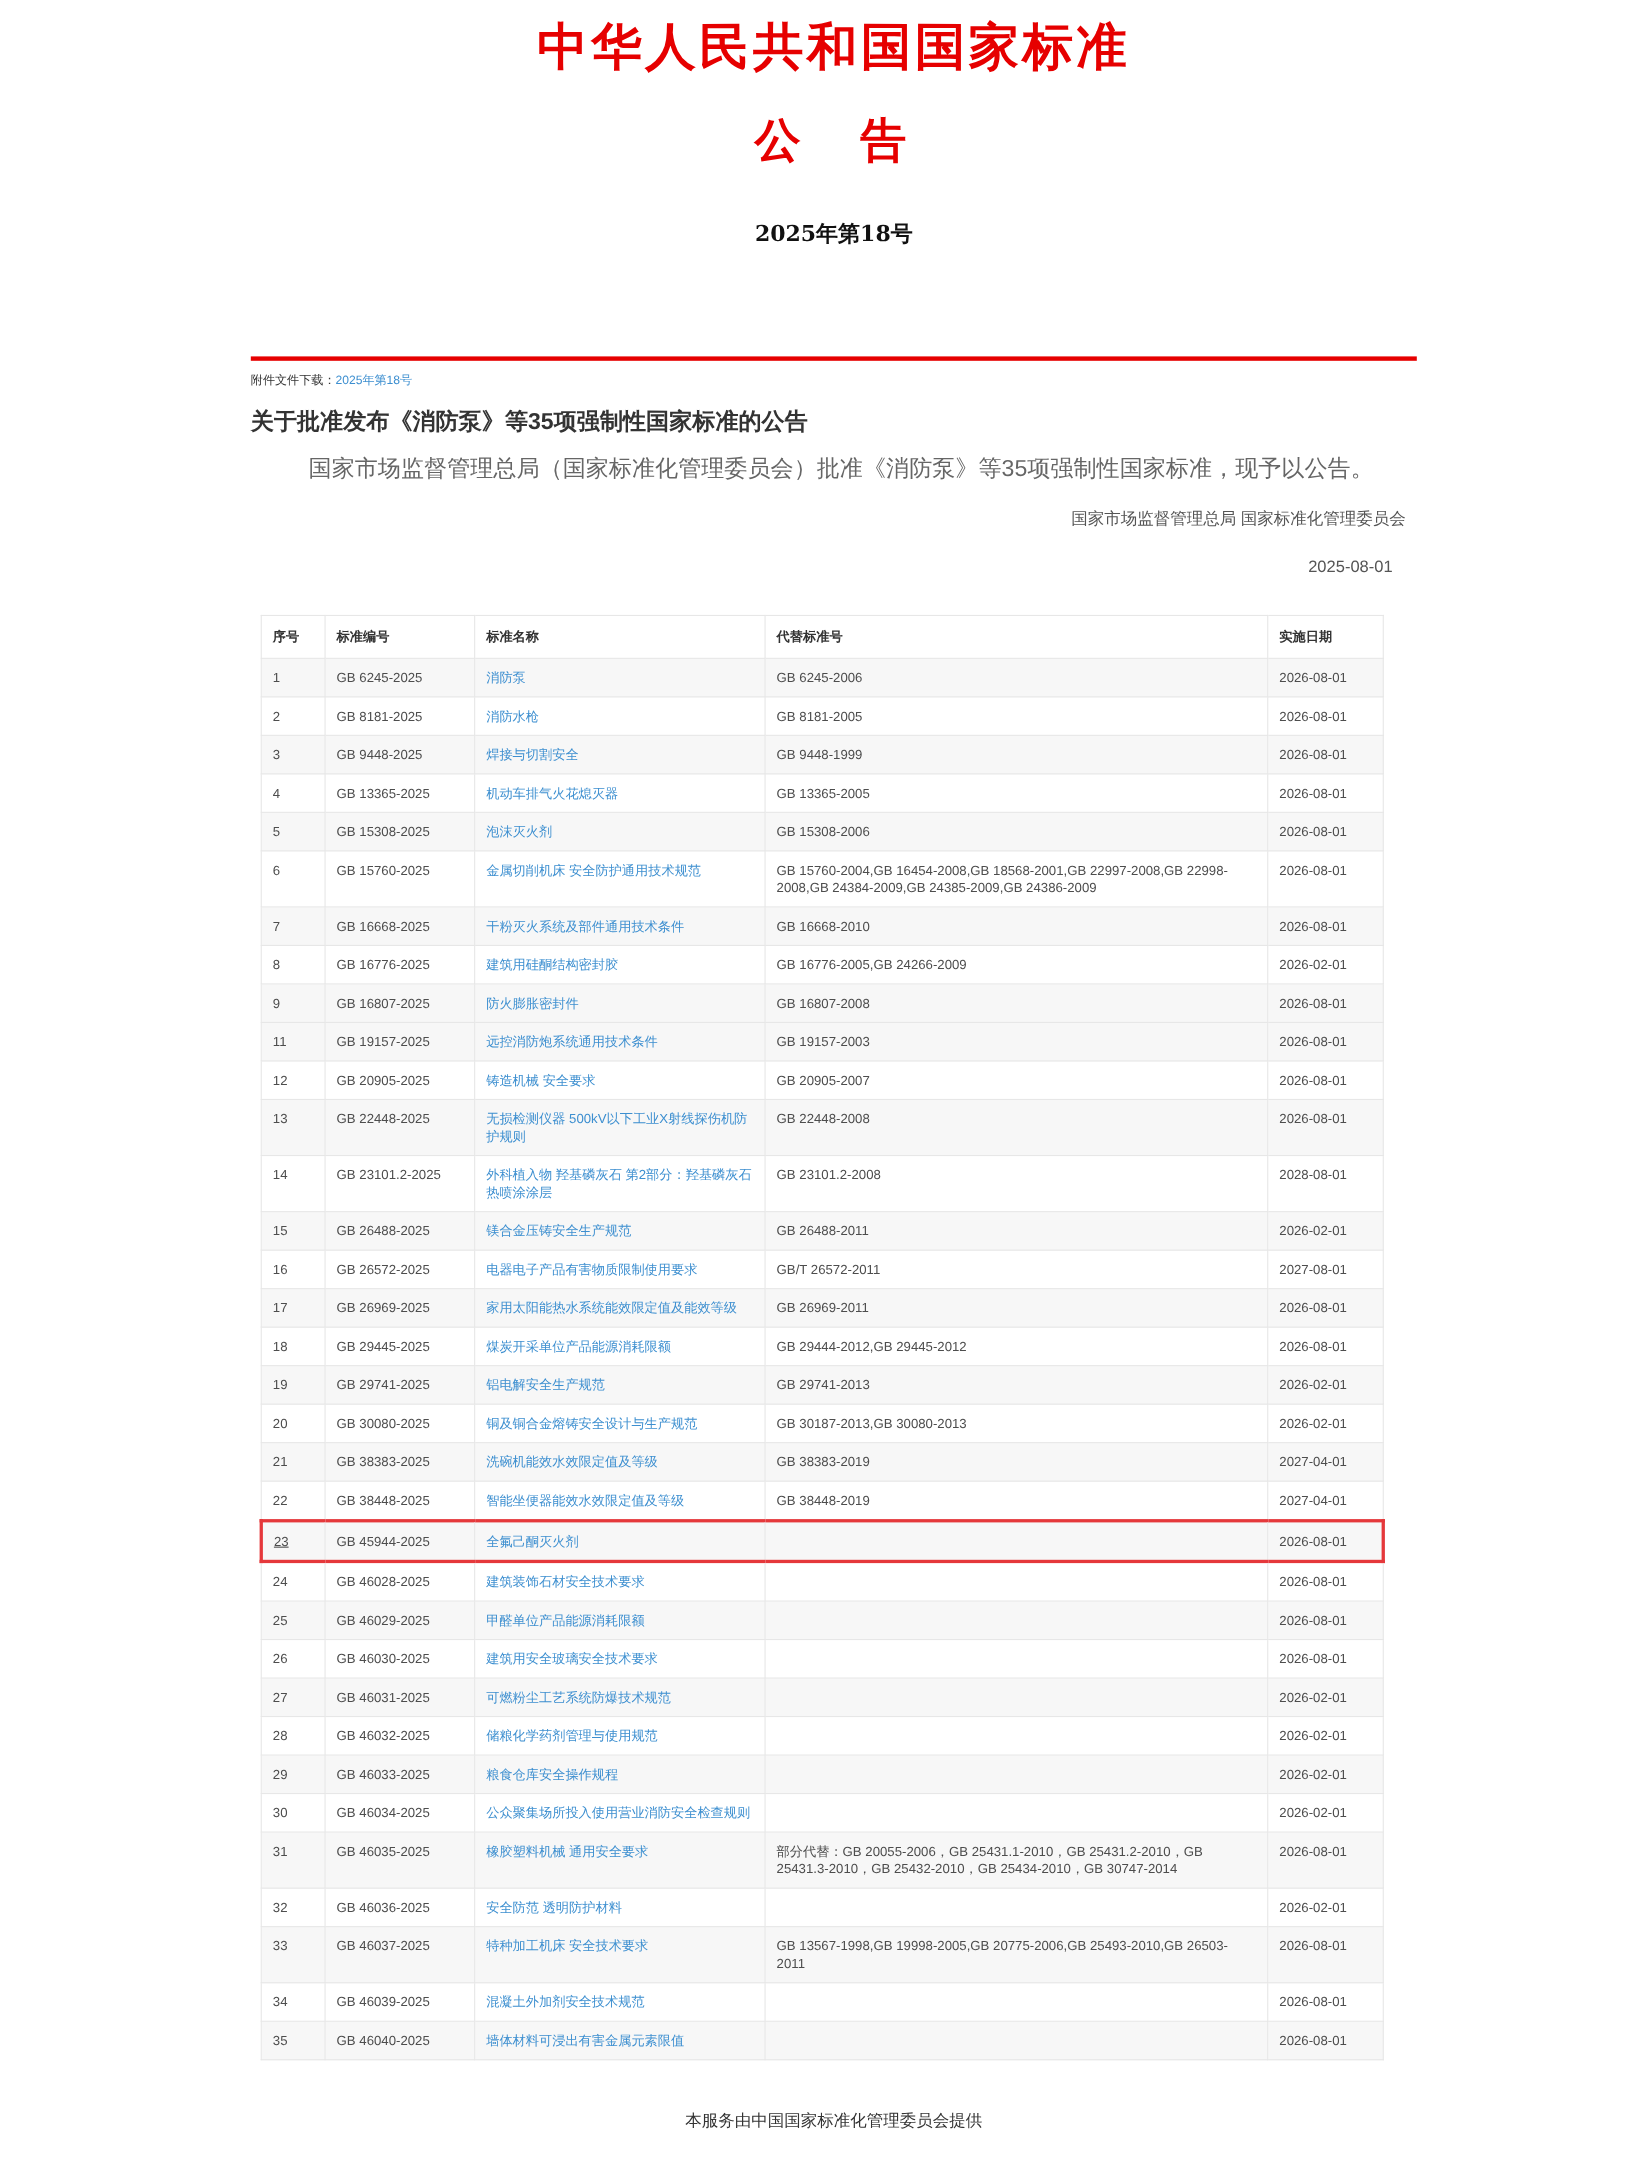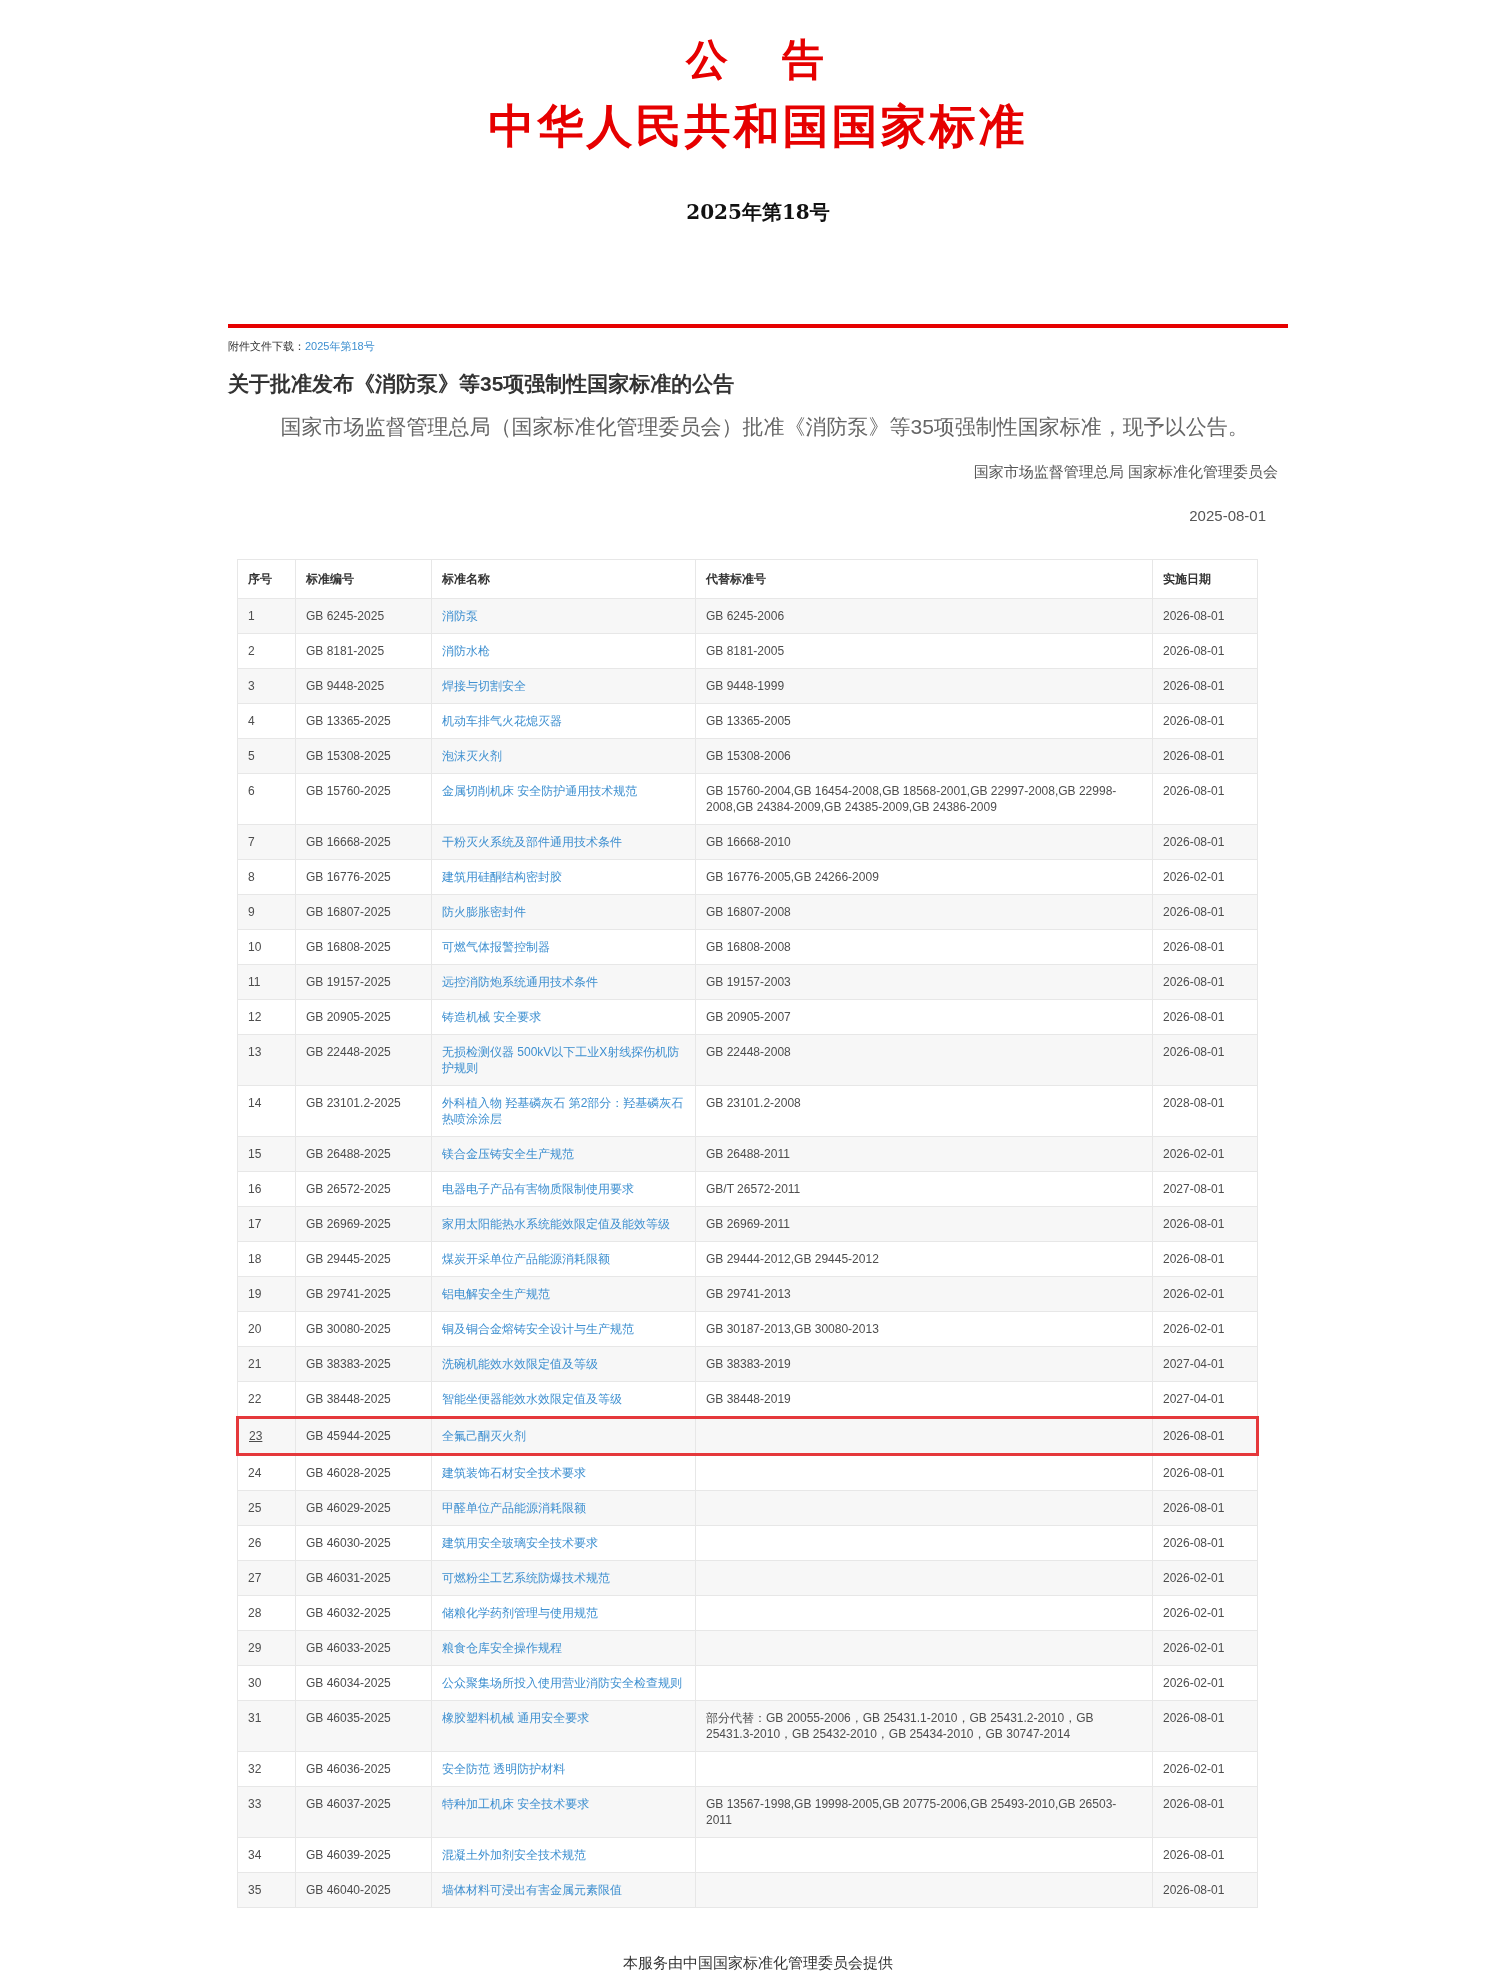--- a/index.html
+++ b/index.html
@@ -54,22 +54,22 @@
   tr.hl td { border-top:3px solid var(--highlight-red,#e5383b); border-bottom:3px solid var(--highlight-red,#e5383b); }
   tr.hl td:first-child { border-left:3px solid var(--highlight-red,#e5383b);text-decoration:underline; }
   tr.hl td:last-child  { border-right:3px solid var(--highlight-red,#e5383b); }
 
   .footer { margin-top:46px; text-align:center; font-size:15px; color:#333; }
 </style>
 </head>
 <body>
 
 <div class="content">
+  <div id="title1" class="big-title">中华人民共和国国家标准</div>
   <div id="title2" class="big-title">公　告</div>
-  <div id="title1" class="big-title">中华人民共和国国家标准</div>
   <div id="issue">2025年第18号</div>
 
   <div class="redline"></div>
 
   <div class="attach">
     <span>附件文件下载：</span><a href="#">2025年第18号</a>
   </div>
 
   <div id="ann-title">关于批准发布《消防泵》等35项强制性国家标准的公告</div>
   <div id="ann-body">国家市场监督管理总局（国家标准化管理委员会）批准《消防泵》等35项强制性国家标准，现予以公告。</div>
@@ -143,27 +143,20 @@
           <td class="col-replaces">GB 16776-2005,GB 24266-2009</td>
           <td class="col-date">2026-02-01</td>
         </tr>
         <tr class="stripe">
           <td class="col-no">9</td>
           <td class="col-code">GB 16807-2025</td>
           <td class="col-name"><a href="#" class="std-link">防火膨胀密封件</a></td>
           <td class="col-replaces">GB 16807-2008</td>
           <td class="col-date">2026-08-01</td>
         </tr>
-        <tr>
-          <td class="col-no">10</td>
-          <td class="col-code">GB 16808-2025</td>
-          <td class="col-name"><a href="#" class="std-link">可燃气体报警控制器</a></td>
-          <td class="col-replaces">GB 16808-2008</td>
-          <td class="col-date">2026-08-01</td>
-        </tr>
         <tr class="stripe">
           <td class="col-no">11</td>
           <td class="col-code">GB 19157-2025</td>
           <td class="col-name"><a href="#" class="std-link">远控消防炮系统通用技术条件</a></td>
           <td class="col-replaces">GB 19157-2003</td>
           <td class="col-date">2026-08-01</td>
         </tr>
         <tr>
           <td class="col-no">12</td>
           <td class="col-code">GB 20905-2025</td>

